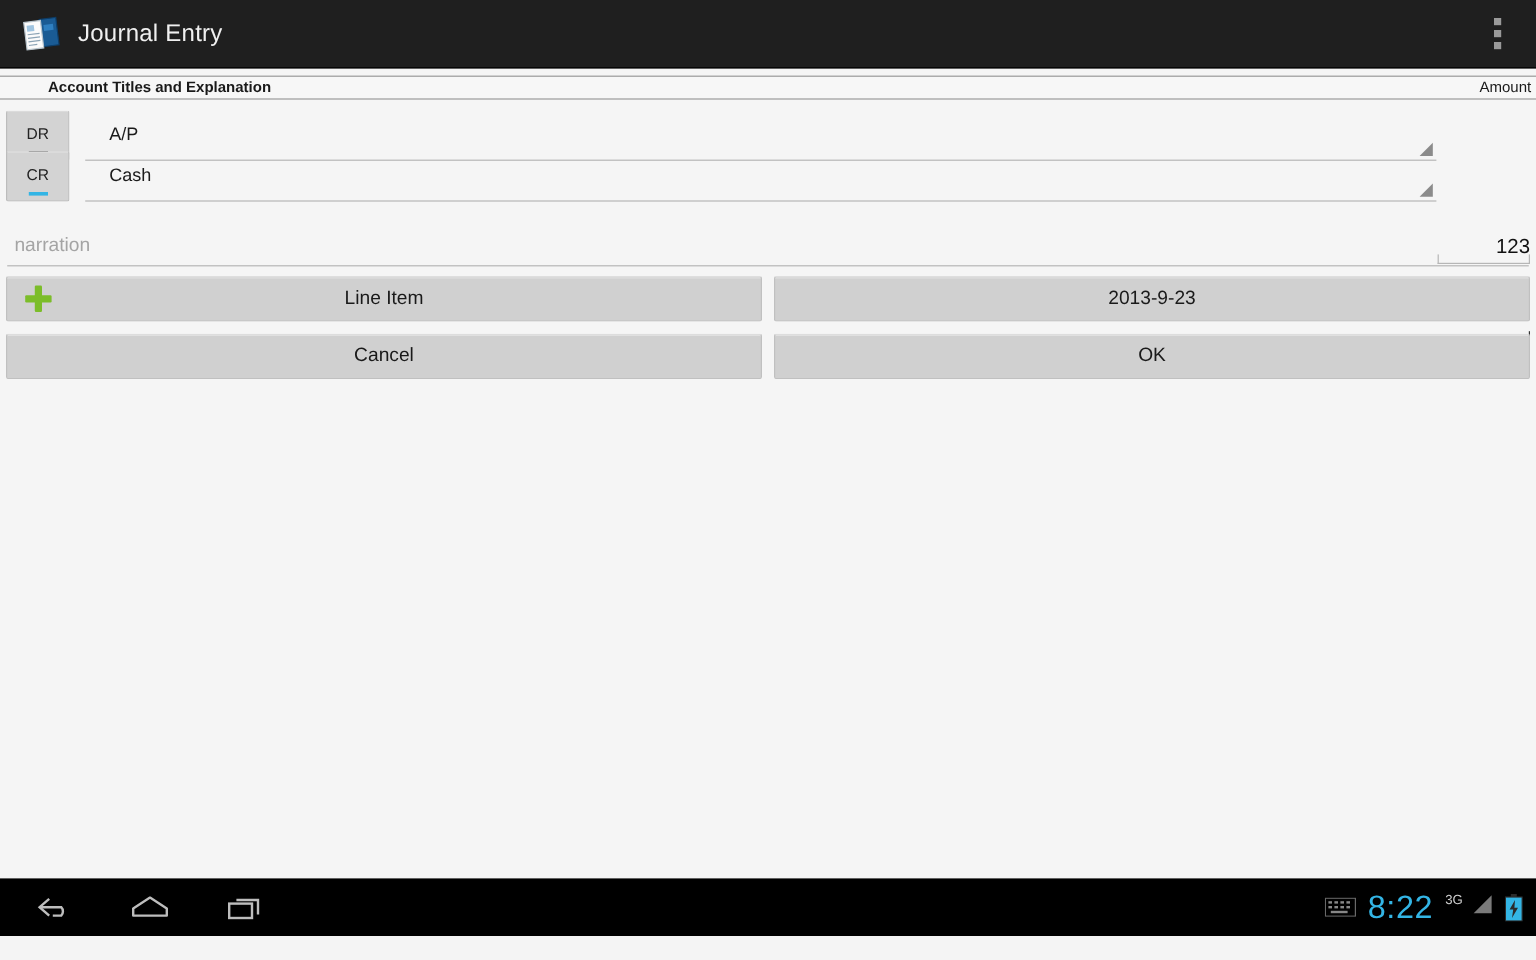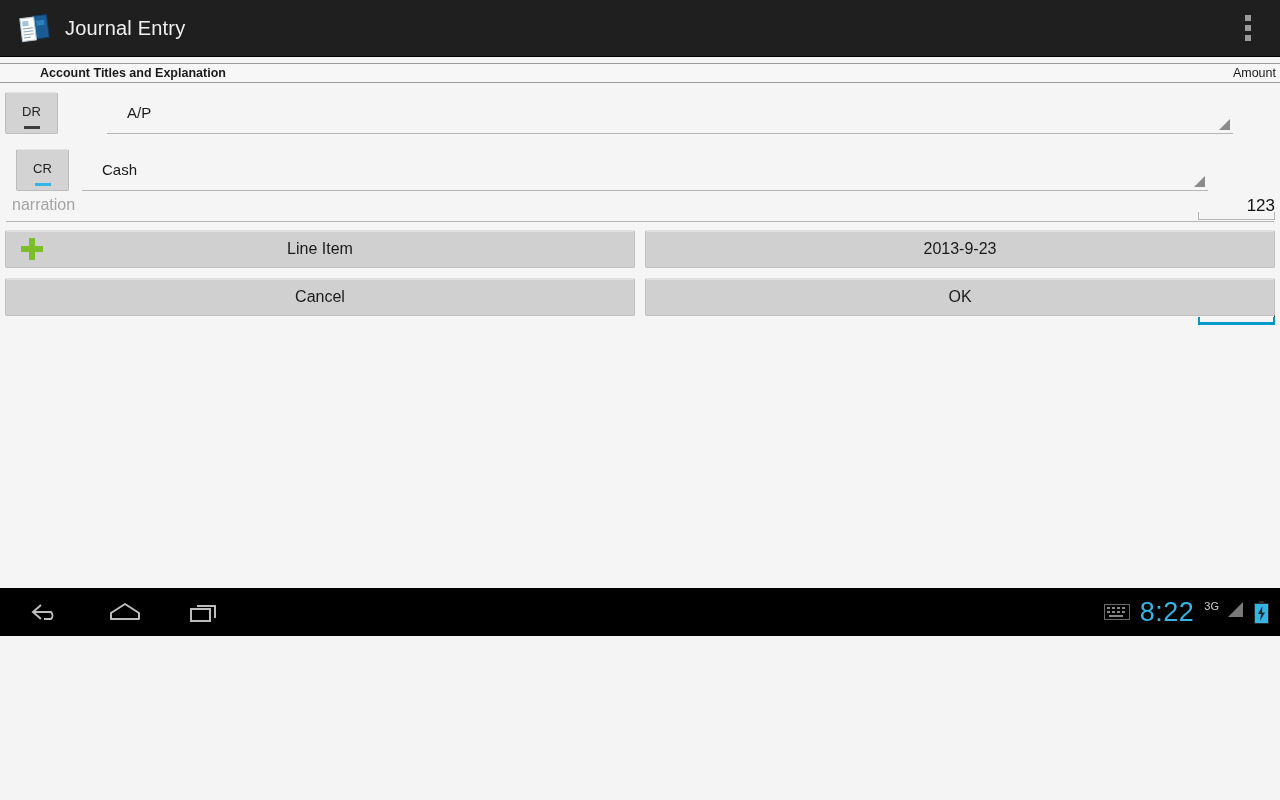--- a/index.html
+++ b/index.html
@@ -2,21 +2,21 @@
 <html><head>
 <meta charset="utf-8">
 <style>
   * { margin:0; padding:0; box-sizing:border-box; }
   html, body {
     width:1280px; height:800px;
     background:#f4f4f4;
     font-family:"Liberation Sans", sans-serif;
     overflow:hidden;
   }
-  #app { position:relative; width:1280px; height:636px; background:#f5f5f5; }
+  #app { position:relative; width:1280px; height:780px; background:#f5f5f5; }
 
   
   .actionbar {
     position:absolute; top:0; left:0; width:1280px; height:57px;
     background:#1f1f1f;
     border-bottom:1px solid #000;
     display:flex; align-items:center;
   }
   .ab-icon { width:34px; height:34px; margin-left:18px; position:relative; flex:none; }
   .ab-title {
@@ -36,22 +36,22 @@
     position:absolute; top:63px; left:0; width:1280px; height:20px;
     border-top:1px solid #9a9a9a; border-bottom:1px solid #9a9a9a;
     background:#f7f7f7;
     display:flex; align-items:center;padding-left:34px;
   }
   .colhead .left { font-size:12.5px; font-weight:bold; color:#1a1a1a; margin-left:6px; }
   .colhead .right { font-size:12.5px; font-weight:normal; color:#1a1a1a; margin-left:auto; margin-right:4px; }
 
   
   .row { position:absolute; left:0; width:1280px; height:48px; display:flex; align-items:center; }
-  #row0 { top:89px;gap:36px; }
-  #row1 { top:146px;padding-left:11px; }
+  #row0 { top:89px; }
+  #row1 { top:123px; }
 
   .drcr {
     width:53px; height:42px; margin-left:5px; flex:none;
     background:#d3d3d3;
     border:1px solid #bcbcbc; border-top-color:#e3e3e3;
     border-radius:2px;
     display:flex; flex-direction:column; align-items:center; justify-content:center;
     position:relative; cursor:pointer;
   }
   .drcr span { font-size:13px; color:#222; line-height:1; margin-bottom:3px; }

